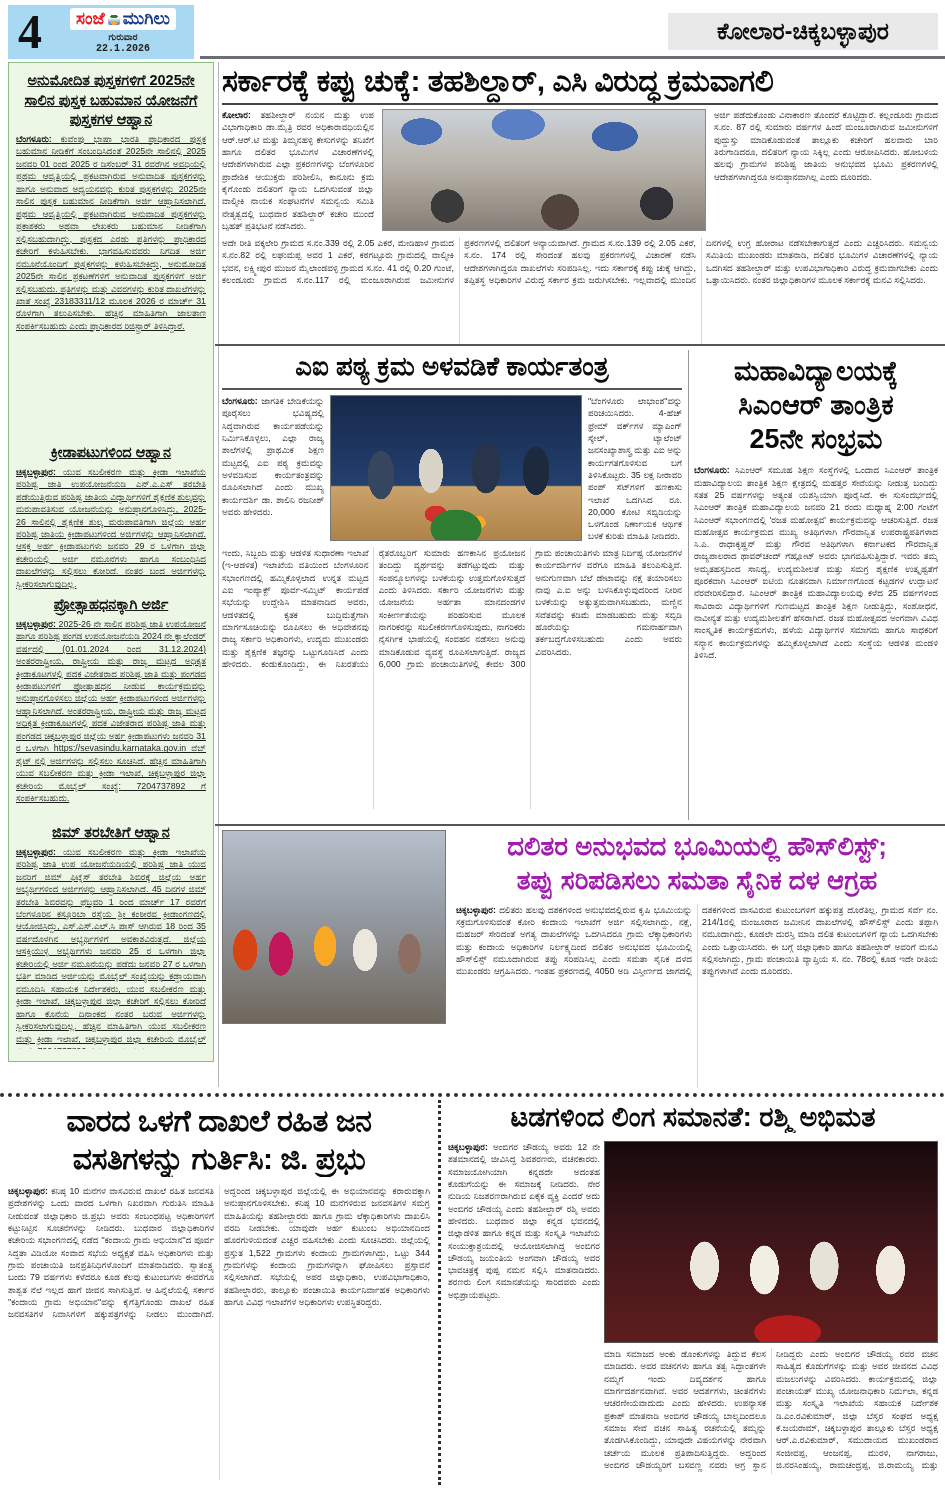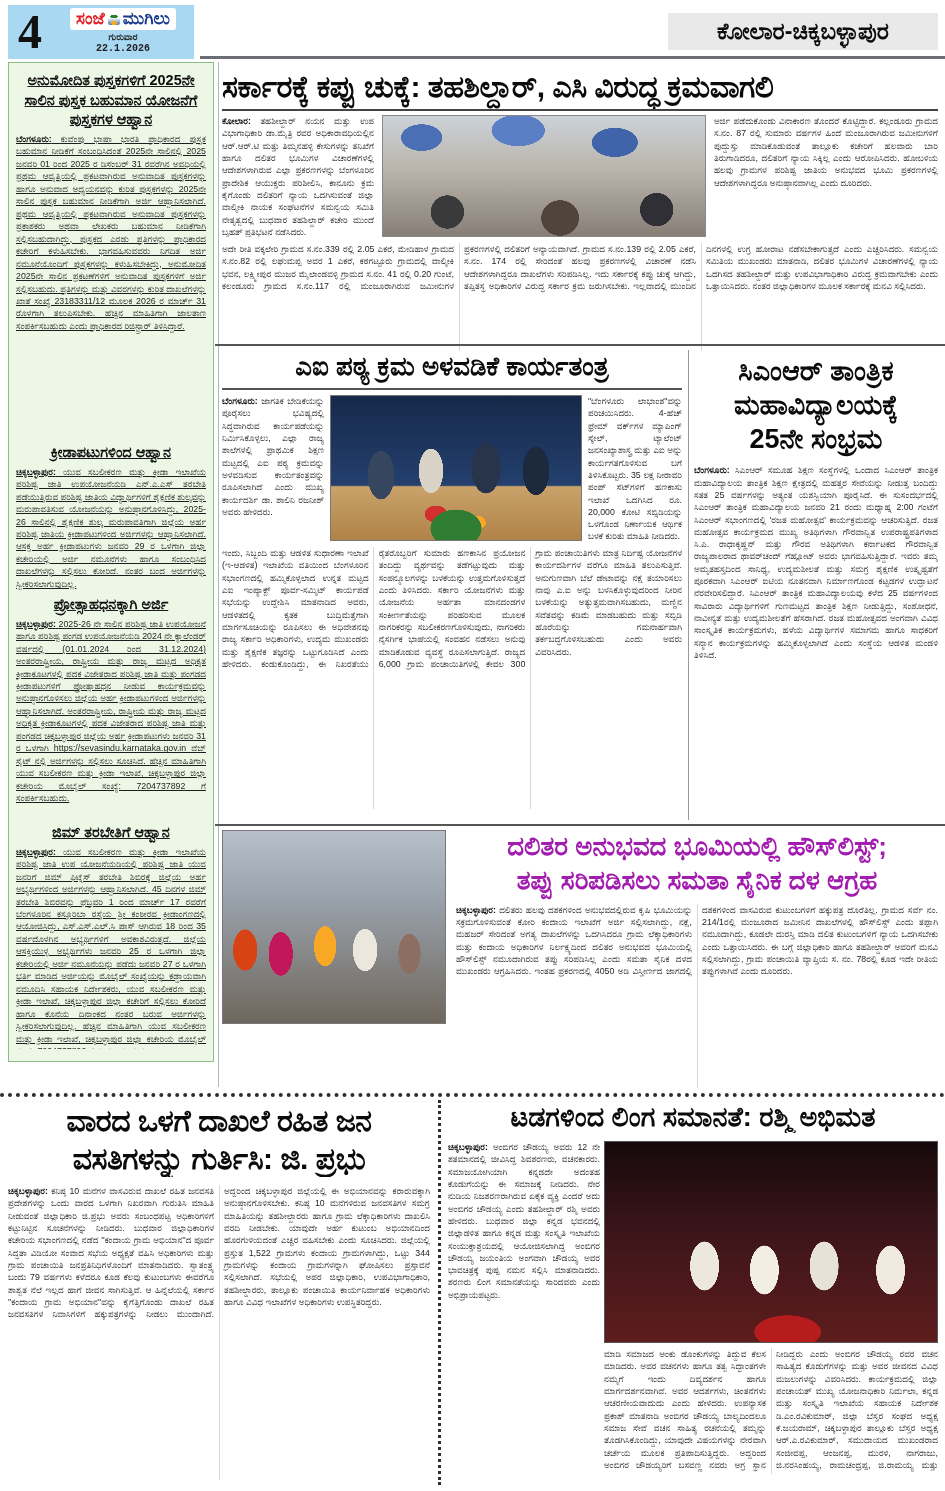--- a/index.html
+++ b/index.html
@@ -29,21 +29,21 @@
         border:1px solid #8fbd86;box-sizing:border-box;padding:4px 7px;overflow:hidden;text-decoration:underline;}
   .rail-art{overflow:hidden;}
   .rail-h{font-size:14.5px;font-weight:bold;text-align:center;line-height:1.35;color:#0e0e0e;margin:4px 0 3px;}
   .rail-b{font-size:8.8px;line-height:1.42;text-align:justify;color:#262626;}
   .dl{font-weight:bold;color:#111;}
   
   .bodytxt{font-size:8.8px;line-height:1.4;text-align:justify;color:#242424;overflow:hidden;}
   .cols2{column-count:2;column-gap:10px;column-rule:1px solid #d8d8d8;}
   .cols3{column-count:3;column-gap:10px;column-rule:1px solid #d8d8d8;}
   
-  .art-top{position:absolute;left:222px;top:70px;width:716px;height:281px;overflow:hidden;}
+  .art-top{position:absolute;left:222px;top:64px;width:716px;height:281px;overflow:hidden;}
   .h-top{font-size:30px;font-weight:bold;color:#0b0b0b;white-space:nowrap;letter-spacing:-0.5px;
          border-bottom:2px solid #444;padding-bottom:4px;overflow:hidden;}
   .top-row1{display:flex;gap:8px;margin-top:4px;height:122px;overflow:hidden;}
   .top-c1{width:152px;}
   .photo-protest{width:322px;height:120px;flex:none;border:1px solid #888;background:
      radial-gradient(34px 22px at 12% 18%,#4a6fb5 60%,rgba(0,0,0,0) 61%),
      radial-gradient(44px 26px at 42% 12%,#5a7fc5 60%,rgba(0,0,0,0) 61%),
      radial-gradient(38px 24px at 72% 22%,#3f64aa 60%,rgba(0,0,0,0) 61%),
      radial-gradient(30px 30px at 20% 80%,#3a3a3a 55%,rgba(0,0,0,0) 56%),
      radial-gradient(34px 32px at 55% 85%,#50443c 55%,rgba(0,0,0,0) 56%),
@@ -163,22 +163,22 @@
       <div class="ai-c1 bodytxt"><span class="dl">ಬೆಂಗಳೂರು:</span> <span>ಜಾಗತಿಕ ಬೇಡಿಕೆಯನ್ನು ಪೂರೈಸಲು ಭವಿಷ್ಯದಲ್ಲಿ ಸಿದ್ಧವಾಗಿರುವ ಕಾರ್ಯಪಡೆಯನ್ನು ನಿರ್ಮಿಸಿಕೊಳ್ಳಲು, ಎಲ್ಲಾ ರಾಜ್ಯ ಶಾಲೆಗಳಲ್ಲಿ ಪ್ರಾಥಮಿಕ ಶಿಕ್ಷಣ ಮಟ್ಟದಲ್ಲಿ ಎಐ ಪಠ್ಯ ಕ್ರಮವನ್ನು ಅಳವಡಿಸುವ ಕಾರ್ಯತಂತ್ರವನ್ನು ರೂಪಿಸಲಾಗಿದೆ ಎಂದು ಮುಖ್ಯ ಕಾರ್ಯದರ್ಶಿ ಡಾ. ಶಾಲಿನಿ ರಜನೀಶ್ ಅವರು ಹೇಳಿದರು.</span></div>
       <div class="photo-ai"></div>
       <div class="ai-c2 bodytxt"><span>"ಬೆಂಗಳೂರು ಲಾಭಾಂಶ"ವನ್ನು ಪರಿಚಯಿಸಿದರು. 4-ಹೆಚ್ ಫ್ರೇಮ್ ವರ್ಕ್‌ಗಳ ಮ್ಯಾಪಿಂಗ್ ಸ್ಕೇಲ್, ಟ್ಯಾಲೆಂಟ್ ಜನಸಂಖ್ಯಾಶಾಸ್ತ್ರ ಮತ್ತು ಎಐ ಅನ್ನು ಕಾರ್ಯಗತಗೊಳಿಸುವ ಬಗೆ ತಿಳಿಸಿಕೊಟ್ಟರು. 35 ಲಕ್ಷ ನೀರಾವರಿ ಪಂಪ್ ಸೆಟ್‌ಗಳಿಗೆ ಹಣಕಾಸು ಇಲಾಖೆ ಒದಗಿಸಿದ ರೂ. 20,000 ಕೋಟಿ ಸಬ್ಸಿಡಿಯನ್ನು ಒಳಗೊಂಡ ನಿರ್ಣಾಯಕ ಆರ್ಥಿಕ ಬಳಕೆ ಕುರಿತು ಮಾಹಿತಿ ನೀಡಿದರು.</span></div>
     </div>
     <div class="ai-body2 bodytxt cols3"><span>ಇಂದು, ಸಿಬ್ಬಂದಿ ಮತ್ತು ಆಡಳಿತ ಸುಧಾರಣಾ ಇಲಾಖೆ (ಇ-ಆಡಳಿತ) ಇಲಾಖೆಯ ವತಿಯಿಂದ ಬೆಂಗಳೂರಿನ ಸಭಾಂಗಣದಲ್ಲಿ ಹಮ್ಮಿಕೊಳ್ಳಲಾದ ಉನ್ನತ ಮಟ್ಟದ ಎಐ ಇಂಪ್ಯಾಕ್ಟ್ ಪೂರ್ವ-ಸಮ್ಮಿಟ್ ಕಾರ್ಯಪಡೆ ಸಭೆಯನ್ನು ಉದ್ದೇಶಿಸಿ ಮಾತನಾಡಿದ ಅವರು, ಆಡಳಿತದಲ್ಲಿ ಕೃತಕ ಬುದ್ಧಿಮತ್ತೆಗಾಗಿ ಮಾರ್ಗಸೂಚಿಯನ್ನು ರೂಪಿಸಲು ಈ ಅಧಿವೇಶನವು ರಾಜ್ಯ ಸರ್ಕಾರಿ ಅಧಿಕಾರಿಗಳು, ಉದ್ಯಮ ಮುಖಂಡರು ಮತ್ತು ಶೈಕ್ಷಣಿಕ ತಜ್ಞರನ್ನು ಒಟ್ಟುಗೂಡಿಸಿದೆ ಎಂದು ಹೇಳಿದರು. ಕಂಡುಕೊಂಡಿದ್ದು, ಈ ನಿಖರತೆಯು ರೈತರೊಬ್ಬರಿಗೆ ಸುಮಾರು ಹಣಕಾಸಿನ ಪ್ರಯೋಜನ ತಂದಿದ್ದು ವ್ಯರ್ಥವನ್ನು ತಡೆಗಟ್ಟುವುದು ಮತ್ತು ಸಂಪನ್ಮೂಲಗಳನ್ನು ಬಳಕೆಯನ್ನು ಉತ್ತಮಗೊಳಿಸುತ್ತದೆ ಎಂದು ತಿಳಿಸಿದರು. ಸರ್ಕಾರಿ ಯೋಜನೆಗಳು ಮತ್ತು ಯೋಜನೆಯ ಅರ್ಹತಾ ಮಾನದಂಡಗಳ ಸಂಕೀರ್ಣತೆಯನ್ನು ಪರಿಹರಿಸುವ ಮೂಲಕ ನಾಗರಿಕರನ್ನು ಸಬಲೀಕರಣಗೊಳಿಸುವುದು, ನಾಗರಿಕರು ನೈಸರ್ಗಿಕ ಭಾಷೆಯಲ್ಲಿ ಸಂವಹನ ನಡೆಸಲು ಅನುವು ಮಾಡಿಕೊಡುವ ವ್ಯವಸ್ಥೆ ರೂಪಿಸಲಾಗುತ್ತಿದೆ. ರಾಜ್ಯದ 6,000 ಗ್ರಾಮ ಪಂಚಾಯಿತಿಗಳಲ್ಲಿ ಕೇವಲ 300 ಗ್ರಾಮ ಪಂಚಾಯಿತಿಗಳು ಮಾತ್ರ ನಿರ್ದಿಷ್ಟ ಯೋಜನೆಗಳ ಕಾರ್ಯದರ್ಶಿಗಳ ವರೆಗೂ ಮಾಹಿತಿ ತಲುಪಿಸುತ್ತಿವೆ. ಅನುಗುಣವಾಗಿ ಬೆಲೆ ಡೇಟಾವನ್ನು ನಕ್ಷೆ ತಯಾರಿಸಲು ನಾವು ಎ.ಐ ಅನ್ನು ಬಳಸಿಕೊಳ್ಳುವುದರಿಂದ ನೀರಿನ ಬಳಕೆಯನ್ನು ಅತ್ಯುತ್ತಮವಾಗಿಸಬಹುದು, ಮಣ್ಣಿನ ಸವೆತವನ್ನು ಕಡಿಮೆ ಮಾಡಬಹುದು ಮತ್ತು ಸಬ್ಸಿಡಿ ಹೊರೆಯನ್ನು ಗಮನಾರ್ಹವಾಗಿ ತರ್ಕಬದ್ಧಗೊಳಿಸಬಹುದು ಎಂದು ಅವರು ವಿವರಿಸಿದರು.</span></div>
   </div>
   <div class="mid-divider"></div>
 
   <div class="art-cmr">
     <div class="h-cmr">
+      <div>ಮಹಾವಿದ್ಯಾಲಯಕ್ಕೆ</div>
       <div>ಸಿಎಂಆರ್ ತಾಂತ್ರಿಕ</div>
-      <div>ಮಹಾವಿದ್ಯಾಲಯಕ್ಕೆ</div>
       <div>25ನೇ ಸಂಭ್ರಮ</div>
     </div>
     <div class="bodytxt" style="height:330px;"><span class="dl">ಬೆಂಗಳೂರು:</span> <span>ಸಿಎಂಆರ್ ಸಮೂಹ ಶಿಕ್ಷಣ ಸಂಸ್ಥೆಗಳಲ್ಲಿ ಒಂದಾದ ಸಿಎಂಆರ್ ತಾಂತ್ರಿಕ ಮಹಾವಿದ್ಯಾಲಯ ತಾಂತ್ರಿಕ ಶಿಕ್ಷಣ ಕ್ಷೇತ್ರದಲ್ಲಿ ಮಹತ್ತರ ಸೇವೆಯನ್ನು ನೀಡುತ್ತ ಬಂದಿದ್ದು ಸತತ 25 ವರ್ಷಗಳನ್ನು ಅತ್ಯಂತ ಯಶಸ್ವಿಯಾಗಿ ಪೂರೈಸಿದೆ. ಈ ಸುಸಂದರ್ಭದಲ್ಲಿ ಸಿಎಂಆರ್ ತಾಂತ್ರಿಕ ಮಹಾವಿದ್ಯಾಲಯ ಜನವರಿ 21 ರಂದು ಮಧ್ಯಾಹ್ನ 2:00 ಗಂಟೆಗೆ ಸಿಎಂಆರ್ ಸಭಾಂಗಣದಲ್ಲಿ 'ರಜತ ಮಹೋತ್ಸವ' ಕಾರ್ಯಕ್ರಮವನ್ನು ಆಚರಿಸುತ್ತಿದೆ. ರಜತ ಮಹೋತ್ಸವ ಕಾರ್ಯಕ್ರಮದ ಮುಖ್ಯ ಅತಿಥಿಗಳಾಗಿ ಗೌರವಾನ್ವಿತ ಉಪರಾಷ್ಟ್ರಪತಿಗಳಾದ ಸಿ.ಪಿ. ರಾಧಾಕೃಷ್ಣನ್ ಮತ್ತು ಗೌರವ ಅತಿಥಿಗಳಾಗಿ ಕರ್ನಾಟಕದ ಗೌರವಾನ್ವಿತ ರಾಜ್ಯಪಾಲರಾದ ಥಾವರ್‌ಚಂದ್ ಗೆಹ್ಲೋಟ್ ಅವರು ಭಾಗವಹಿಸುತ್ತಿದ್ದಾರೆ. ಇವರು ತಮ್ಮ ಅಮೃತಹಸ್ತದಿಂದ ಸಾನಿಧ್ಯ, ಉದ್ಯಮಶೀಲತೆ ಮತ್ತು ಸಮಗ್ರ ಶೈಕ್ಷಣಿಕ ಉತ್ಕೃಷ್ಟತೆಗೆ ಪೂರಕವಾಗಿ ಸಿಎಂಆರ್ ಐಟಿಯ ನೂತನವಾಗಿ ನಿರ್ಮಾಣಗೊಂಡ ಕಟ್ಟಡಗಳ ಉದ್ಘಾಟನೆ ನೆರವೇರಿಸಲಿದ್ದಾರೆ. ಸಿಎಂಆರ್ ತಾಂತ್ರಿಕ ಮಹಾವಿದ್ಯಾಲಯವು ಕಳೆದ 25 ವರ್ಷಗಳಿಂದ ಸಾವಿರಾರು ವಿದ್ಯಾರ್ಥಿಗಳಿಗೆ ಗುಣಮಟ್ಟದ ತಾಂತ್ರಿಕ ಶಿಕ್ಷಣ ನೀಡುತ್ತಿದ್ದು, ಸಂಶೋಧನೆ, ನಾವೀನ್ಯತೆ ಮತ್ತು ಉದ್ಯಮಶೀಲತೆಗೆ ಹೆಸರಾಗಿದೆ. ರಜತ ಮಹೋತ್ಸವದ ಅಂಗವಾಗಿ ವಿವಿಧ ಸಾಂಸ್ಕೃತಿಕ ಕಾರ್ಯಕ್ರಮಗಳು, ಹಳೆಯ ವಿದ್ಯಾರ್ಥಿಗಳ ಸಮಾಗಮ ಹಾಗೂ ಸಾಧಕರಿಗೆ ಸನ್ಮಾನ ಕಾರ್ಯಕ್ರಮಗಳನ್ನು ಹಮ್ಮಿಕೊಳ್ಳಲಾಗಿದೆ ಎಂದು ಸಂಸ್ಥೆಯ ಆಡಳಿತ ಮಂಡಳಿ ತಿಳಿಸಿದೆ.</span></div>
   </div>
   <div class="rule-h2"></div>
 
   <div class="art-dalit">
     <div class="dalit-grid">
       <div class="dalit-left">
         <div class="photo-dalit"></div>

